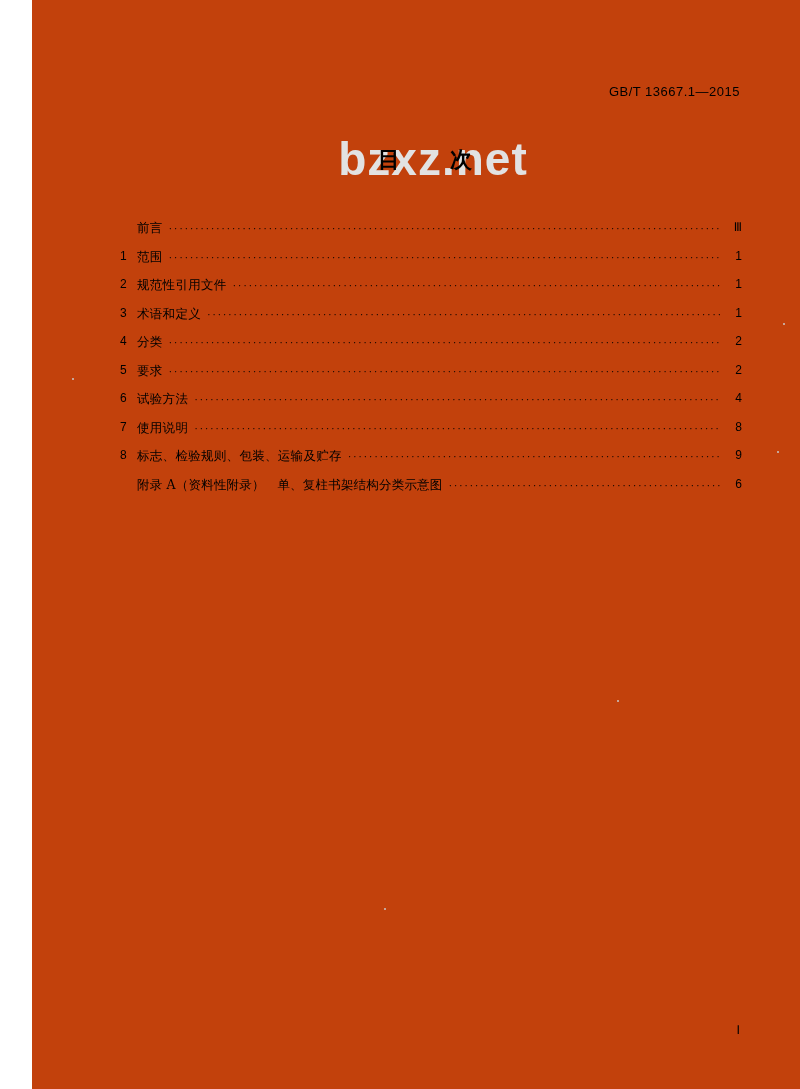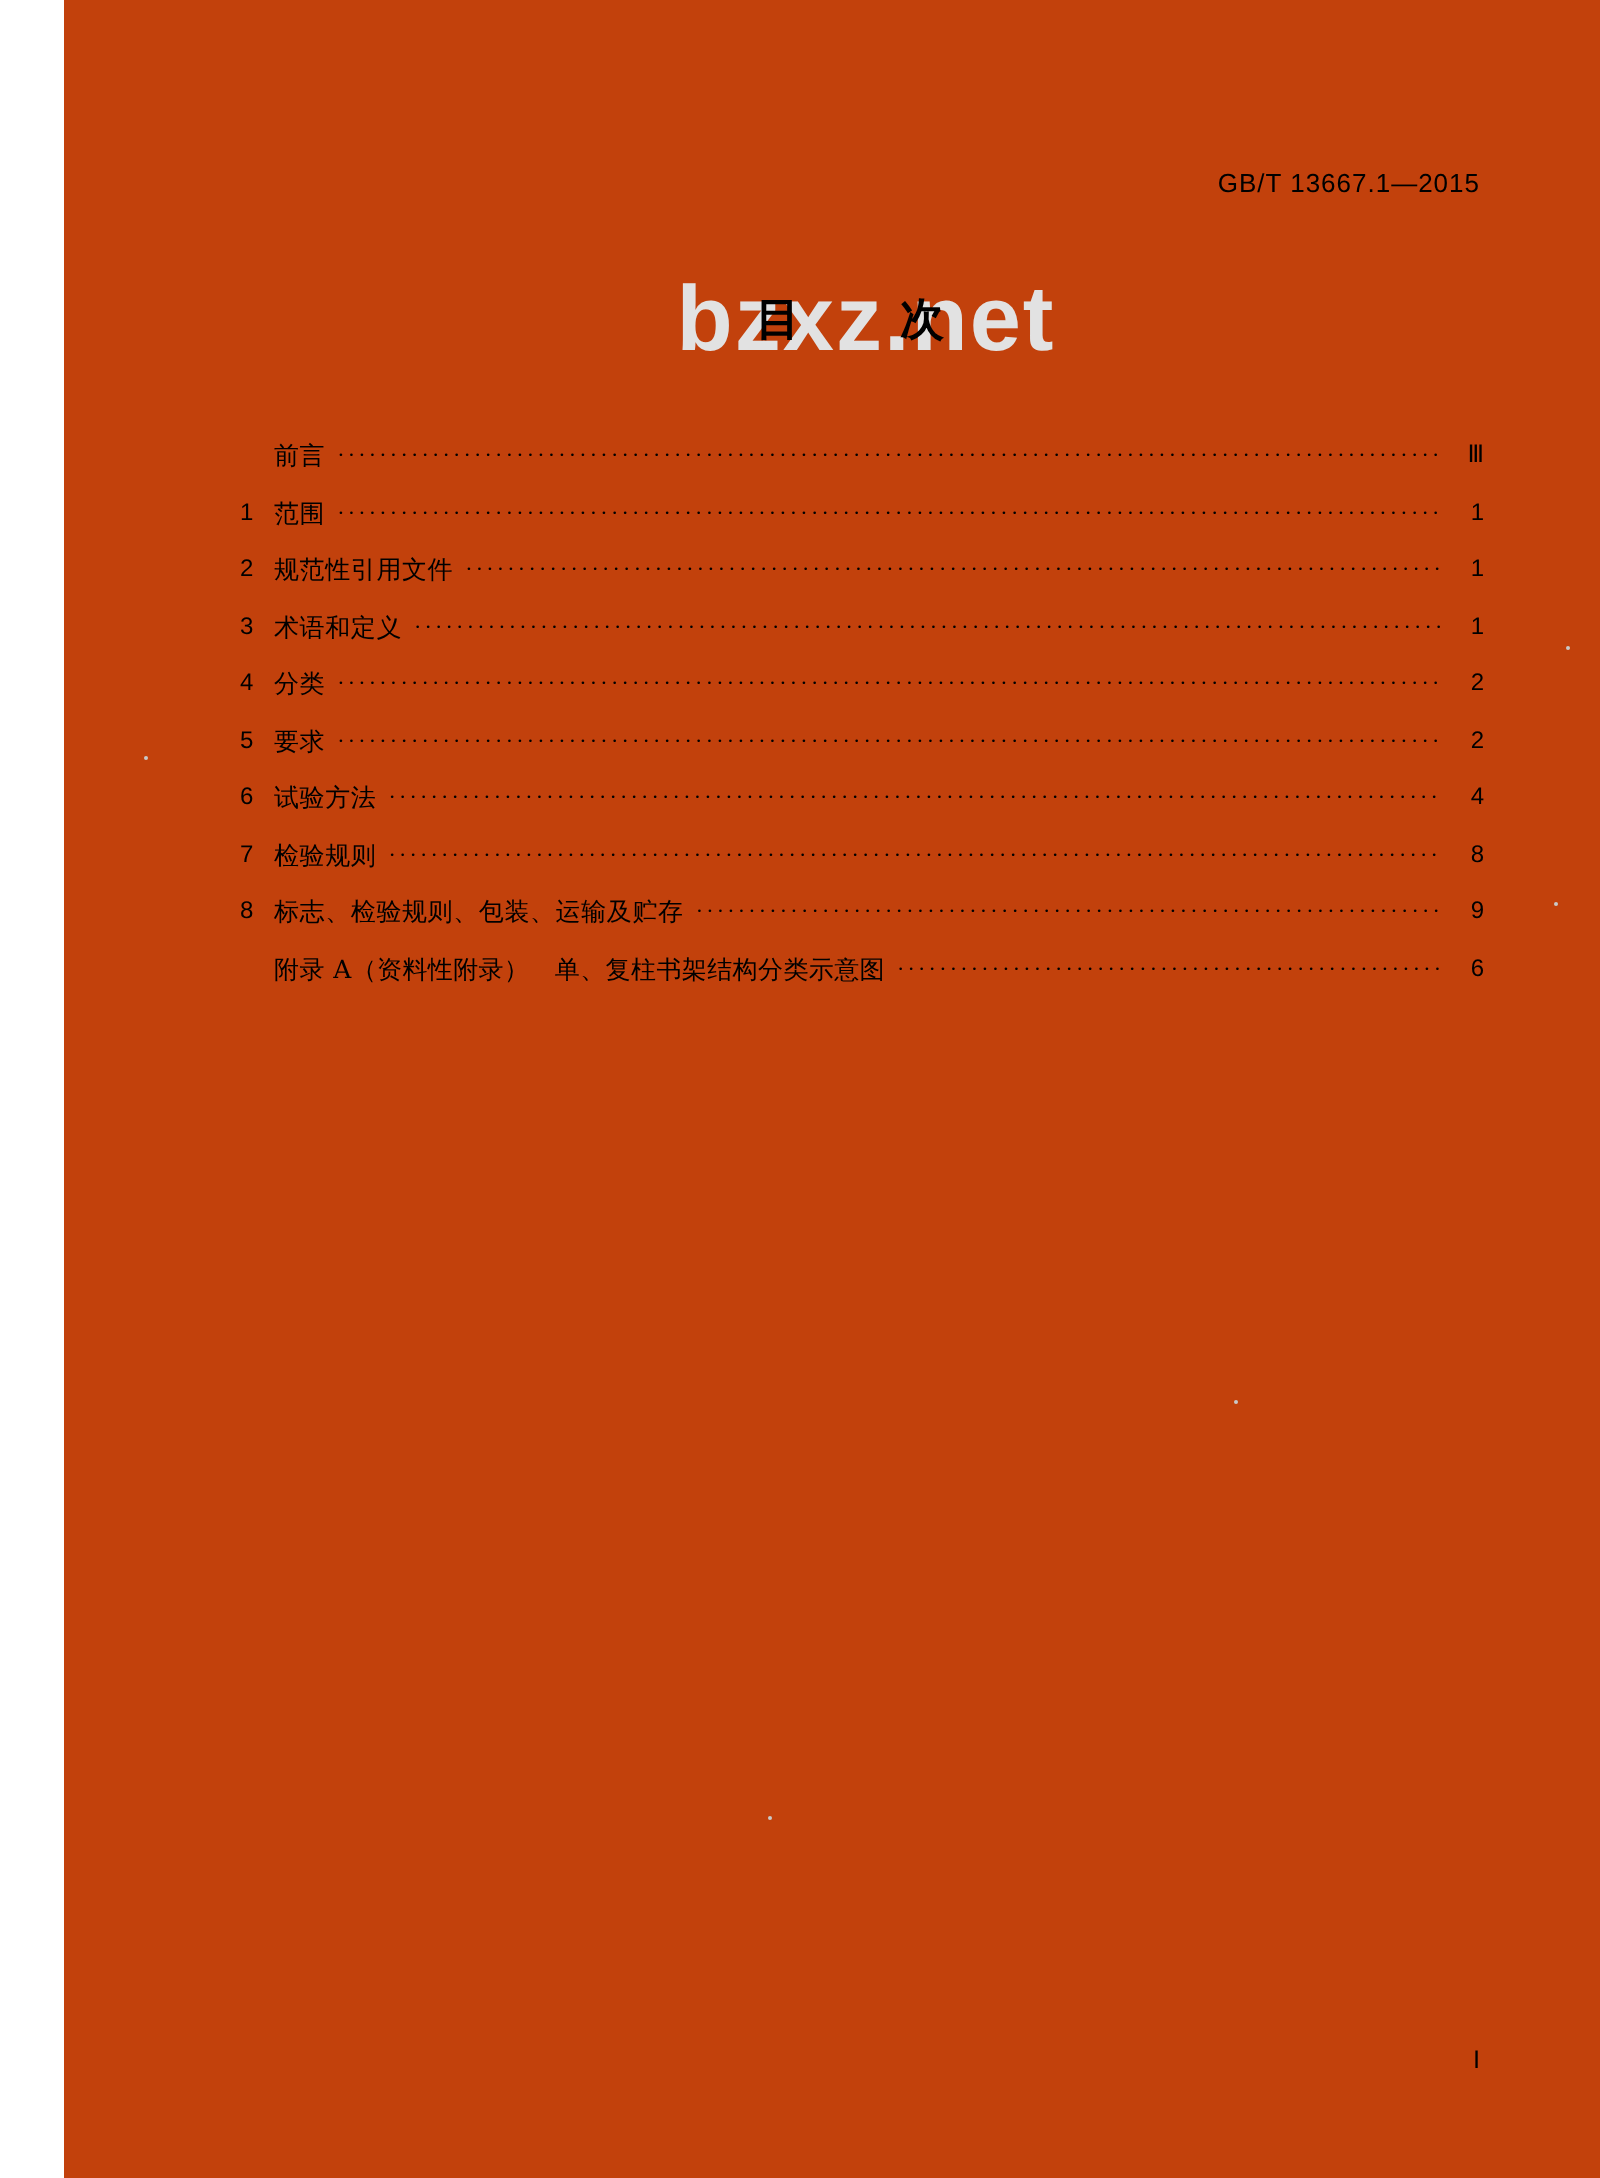--- a/index.html
+++ b/index.html
@@ -192,21 +192,21 @@
 
     <div class="toc-entry">
       <span class="toc-num">6</span>
       <span class="toc-label">试验方法</span>
       <span class="toc-dots">·····································································································································································</span>
       <span class="toc-page">4</span>
     </div>
 
     <div class="toc-entry">
       <span class="toc-num">7</span>
-      <span class="toc-label">检验规则</span>
+      <span class="toc-label">使用说明</span>
       <span class="toc-dots">·····································································································································································</span>
       <span class="toc-page">8</span>
     </div>
 
     <div class="toc-entry">
       <span class="toc-num">8</span>
       <span class="toc-label">标志、检验规则、包装、运输及贮存</span>
       <span class="toc-dots">·····································································································································································</span>
       <span class="toc-page">9</span>
     </div>

